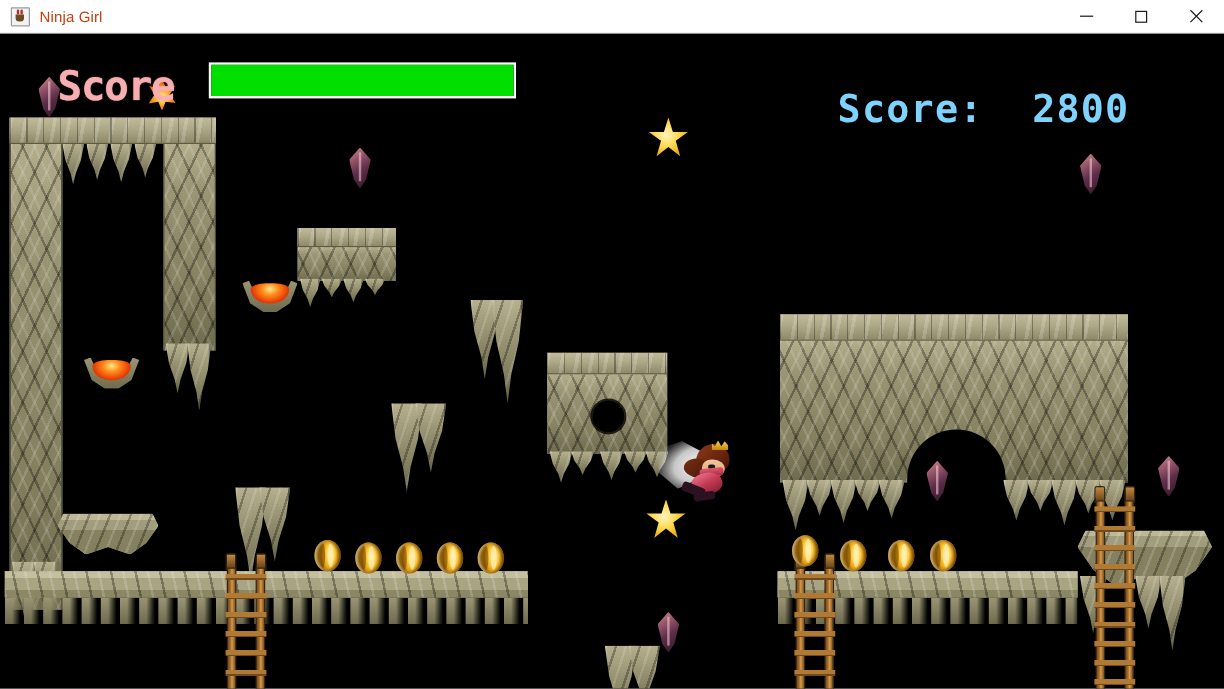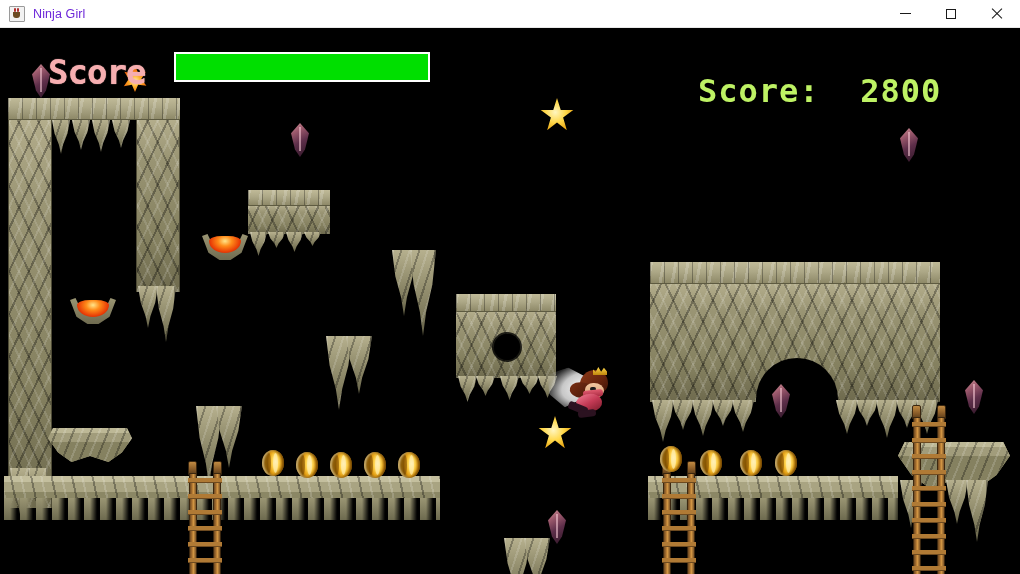--- a/index.html
+++ b/index.html
@@ -37,21 +37,21 @@
     border-radius: 0 0 3px 3px;
   }
   #title-icon::after {
     content: ""; position: absolute; left: 4px; top: 1px;
     width: 2px; height: 4px;
     background: #b03030;
     box-shadow: 3px 0 0 #b03030;
     border-radius: 1px;
   }
   #title-text {
-    font-size: 12.5px; color: #6d28d9;
+    font-size: 12.5px; color: #c2410c;
     letter-spacing: .1px;
     white-space: nowrap;
   }
   #win-controls {
     margin-left: auto; display: flex; height: 28px;
   }
   .win-btn {
     width: 46px; height: 28px;
     display: flex; align-items: center; justify-content: center;
     cursor: default;
@@ -368,21 +368,21 @@
       </div>
     </div>
   </div>
 
   <div id="game" style="background: rgb(0, 0, 0);">
 
     <div id="hud-health-label" style="color: rgb(246, 174, 176);">Score</div>
     <div id="hud-health-bar-frame" style="border-color: rgb(255, 255, 255);">
       <div id="hud-health-bar-fill" style="width: 100%; background: rgb(0, 223, 0);"></div>
     </div>
-    <div id="hud-score" style="color: #bef264;">Score:  2800</div>
+    <div id="hud-score" style="color: #7dd3fc;">Score:  2800</div>
 
     <div class="rock-cap" style="left:8px; top:70px; width:172px; height:22px;"></div>
     <div class="rock rock-edgeL rock-edgeR" style="left:8px; top:92px; width:44px; height:388px;"></div>
     <div class="rock rock-edgeL rock-edgeR" style="left:136px; top:92px; width:44px; height:172px;"></div>
     <div class="stalactite" style="left:52px; top:92px; width:18px; height:34px;"></div>
     <div class="stalactite" style="left:72px; top:92px; width:18px; height:30px;"></div>
     <div class="stalactite" style="left:92px; top:92px; width:18px; height:32px;"></div>
     <div class="stalactite" style="left:112px; top:92px; width:18px; height:28px;"></div>
     <div class="stalactite" style="left:138px; top:258px; width:20px; height:42px;"></div>
     <div class="stalactite" style="left:156px; top:258px; width:20px; height:56px;"></div>

